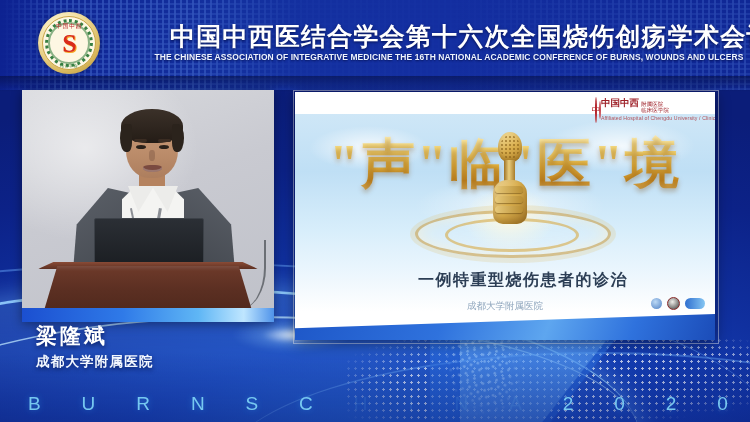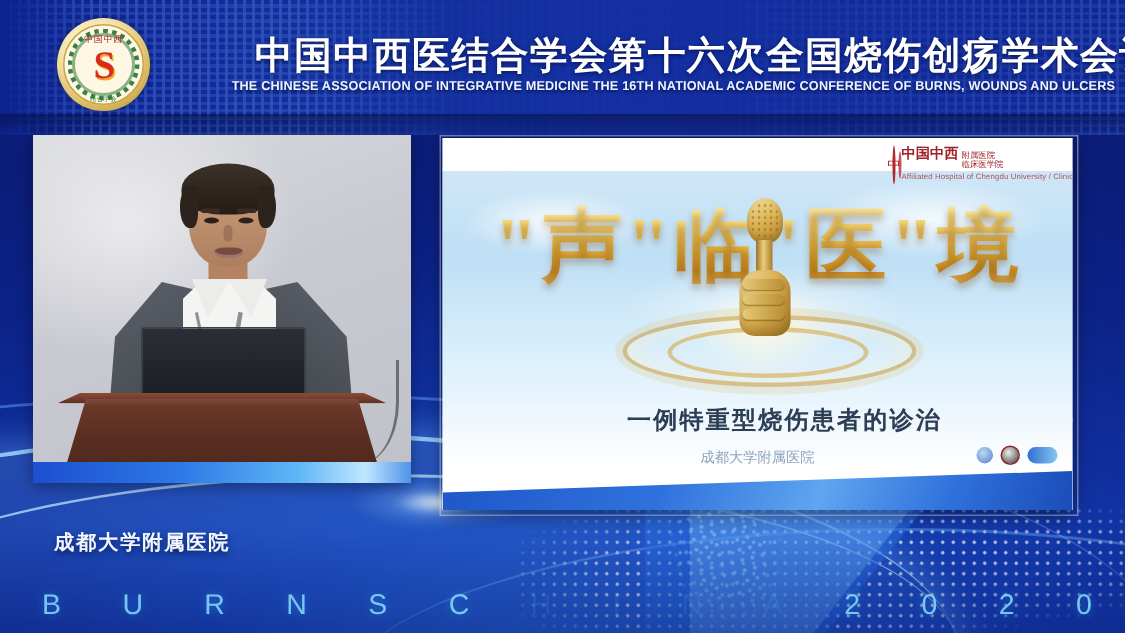--- a/index.html
+++ b/index.html
@@ -334,20 +334,21 @@
     </div>
 
     <div class="sl-badges">
       <div class="badge b1"></div>
       <div class="badge b2"></div>
       <div class="badge b3"></div>
     </div>
     <div class="sl-footer"></div>
   </div>
 
+  <div class="sp-name">梁隆斌</div>
   <div class="sp-org">成都大学附属医院</div>
 
   <div class="wordmark">
       <span>B</span>
       <span>U</span>
       <span>R</span>
       <span>N</span>
       <span>S</span>
       <span>C</span>
       <span class="wm-dim">H</span>

